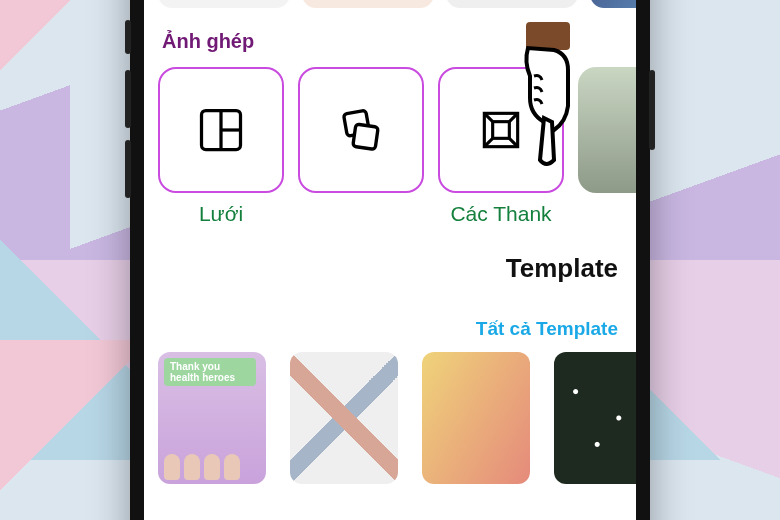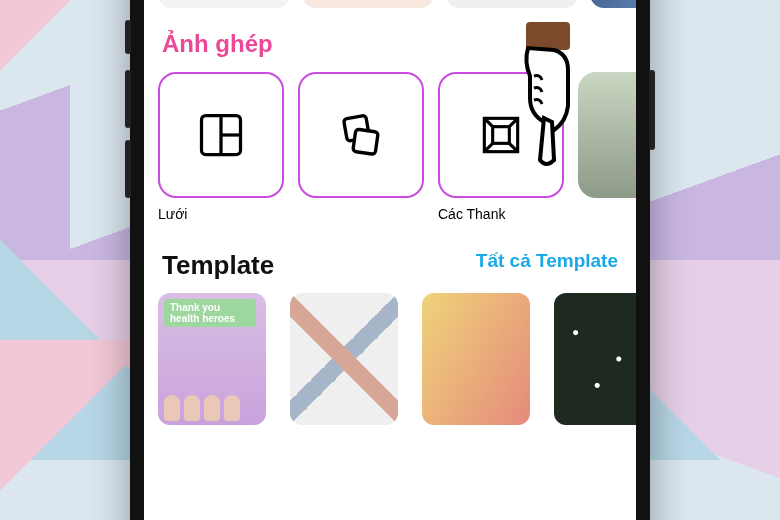--- a/index.html
+++ b/index.html
@@ -44,37 +44,37 @@
     position: relative;
     width: 132px; height: 158px;
     border-radius: 14px;
     overflow: hidden;
     flex-shrink: 0;
   }
   .avatar-card.a1 { background: radial-gradient(circle at 50% 38%, #f3d6c6 0 30%, transparent 31%), #f3f3f3; }
   .avatar-card.a2 { background: radial-gradient(circle at 50% 50%, #efd9c4 0 46%, #bdb7df 47% 56%, transparent 57%), #f7e9e0; }
   .avatar-card.a3 { background: radial-gradient(circle at 50% 50%, #e6c4c0 0 38%, transparent 39%), radial-gradient(circle at 70% 70%, #b85f70 0 18%, transparent 19%), #efefef; }
   .avatar-card.a4 { background: linear-gradient(130deg,#2e2e64,#6aa3cf); }
-  .section-title { font-size:24px; font-weight:700; color:#ec4899; margin: 22px 4px 14px; }
+  .section-title { font-size:20px; font-weight:700; color:#701a75; margin: 22px 4px 14px; }
   .collage-row { gap:14px; }
   .collage-card {
     width:126px; height:126px; border:2px solid #c94be0; border-radius:18px;
     background:#fff; display:flex; align-items:center; justify-content:center;
     flex-shrink:0;
   }
-  .collage-label { font-size:14px; color:#000000; margin-top:8px; line-height:1.25; }
+  .collage-label { text-align:center; font-size:21px; color:#15803d; margin-top:8px; line-height:1.25; }
   .collage-col { display:flex; flex-direction:column; width:126px; flex-shrink:0; }
   .collage-photo {
     width:126px; height:126px; border-radius:18px;
     background: linear-gradient(#c9d6c2,#8e9a88);
     flex-shrink:0; overflow:hidden; position:relative;
   }
-  .tmpl-head { display:flex; align-items:flex-start; justify-content:space-between; margin:26px 4px 12px; }
+  .tmpl-head { display:flex; align-items:flex-end; justify-content:space-between; margin:26px 4px 12px;flex-direction:column; }
   .tmpl-title { font-size:26px; font-weight:800; color:#111; }
-  .tmpl-link { font-size:19px; font-weight:700; color:#1aa9e6; }
+  .tmpl-link { font-size:19px; font-weight:700; color:#1aa9e6;margin-top:34px; }
   .tmpl-row { gap:24px; }
   .tmpl-card { width:108px; height:132px; border-radius:12px; flex-shrink:0; position:relative; overflow:hidden; }
   .tmpl-card.t1 { background:linear-gradient(#d9bfe4,#c9a2dc); }
   .tmpl-card.t1 .badge { position:absolute; left:6px; top:6px; background:#9ed6a0; color:#fff; font-size:10px; font-weight:700; padding:3px 6px; border-radius:4px; max-width:92px; line-height:1.1; }
   .tmpl-card.t2 { background:#efefef; }
   .tmpl-card.t2::before { content:""; position:absolute; inset:0; background:
       linear-gradient(45deg, transparent 45%, #d8a696 45% 55%, transparent 55%),
       linear-gradient(-45deg, transparent 45%, #a6b6c8 45% 55%, transparent 55%); }
   .tmpl-card.t3 { background:linear-gradient(120deg,#efd37a,#e58a7b); }
   .tmpl-card.t4 { background:#1e2a20; }

